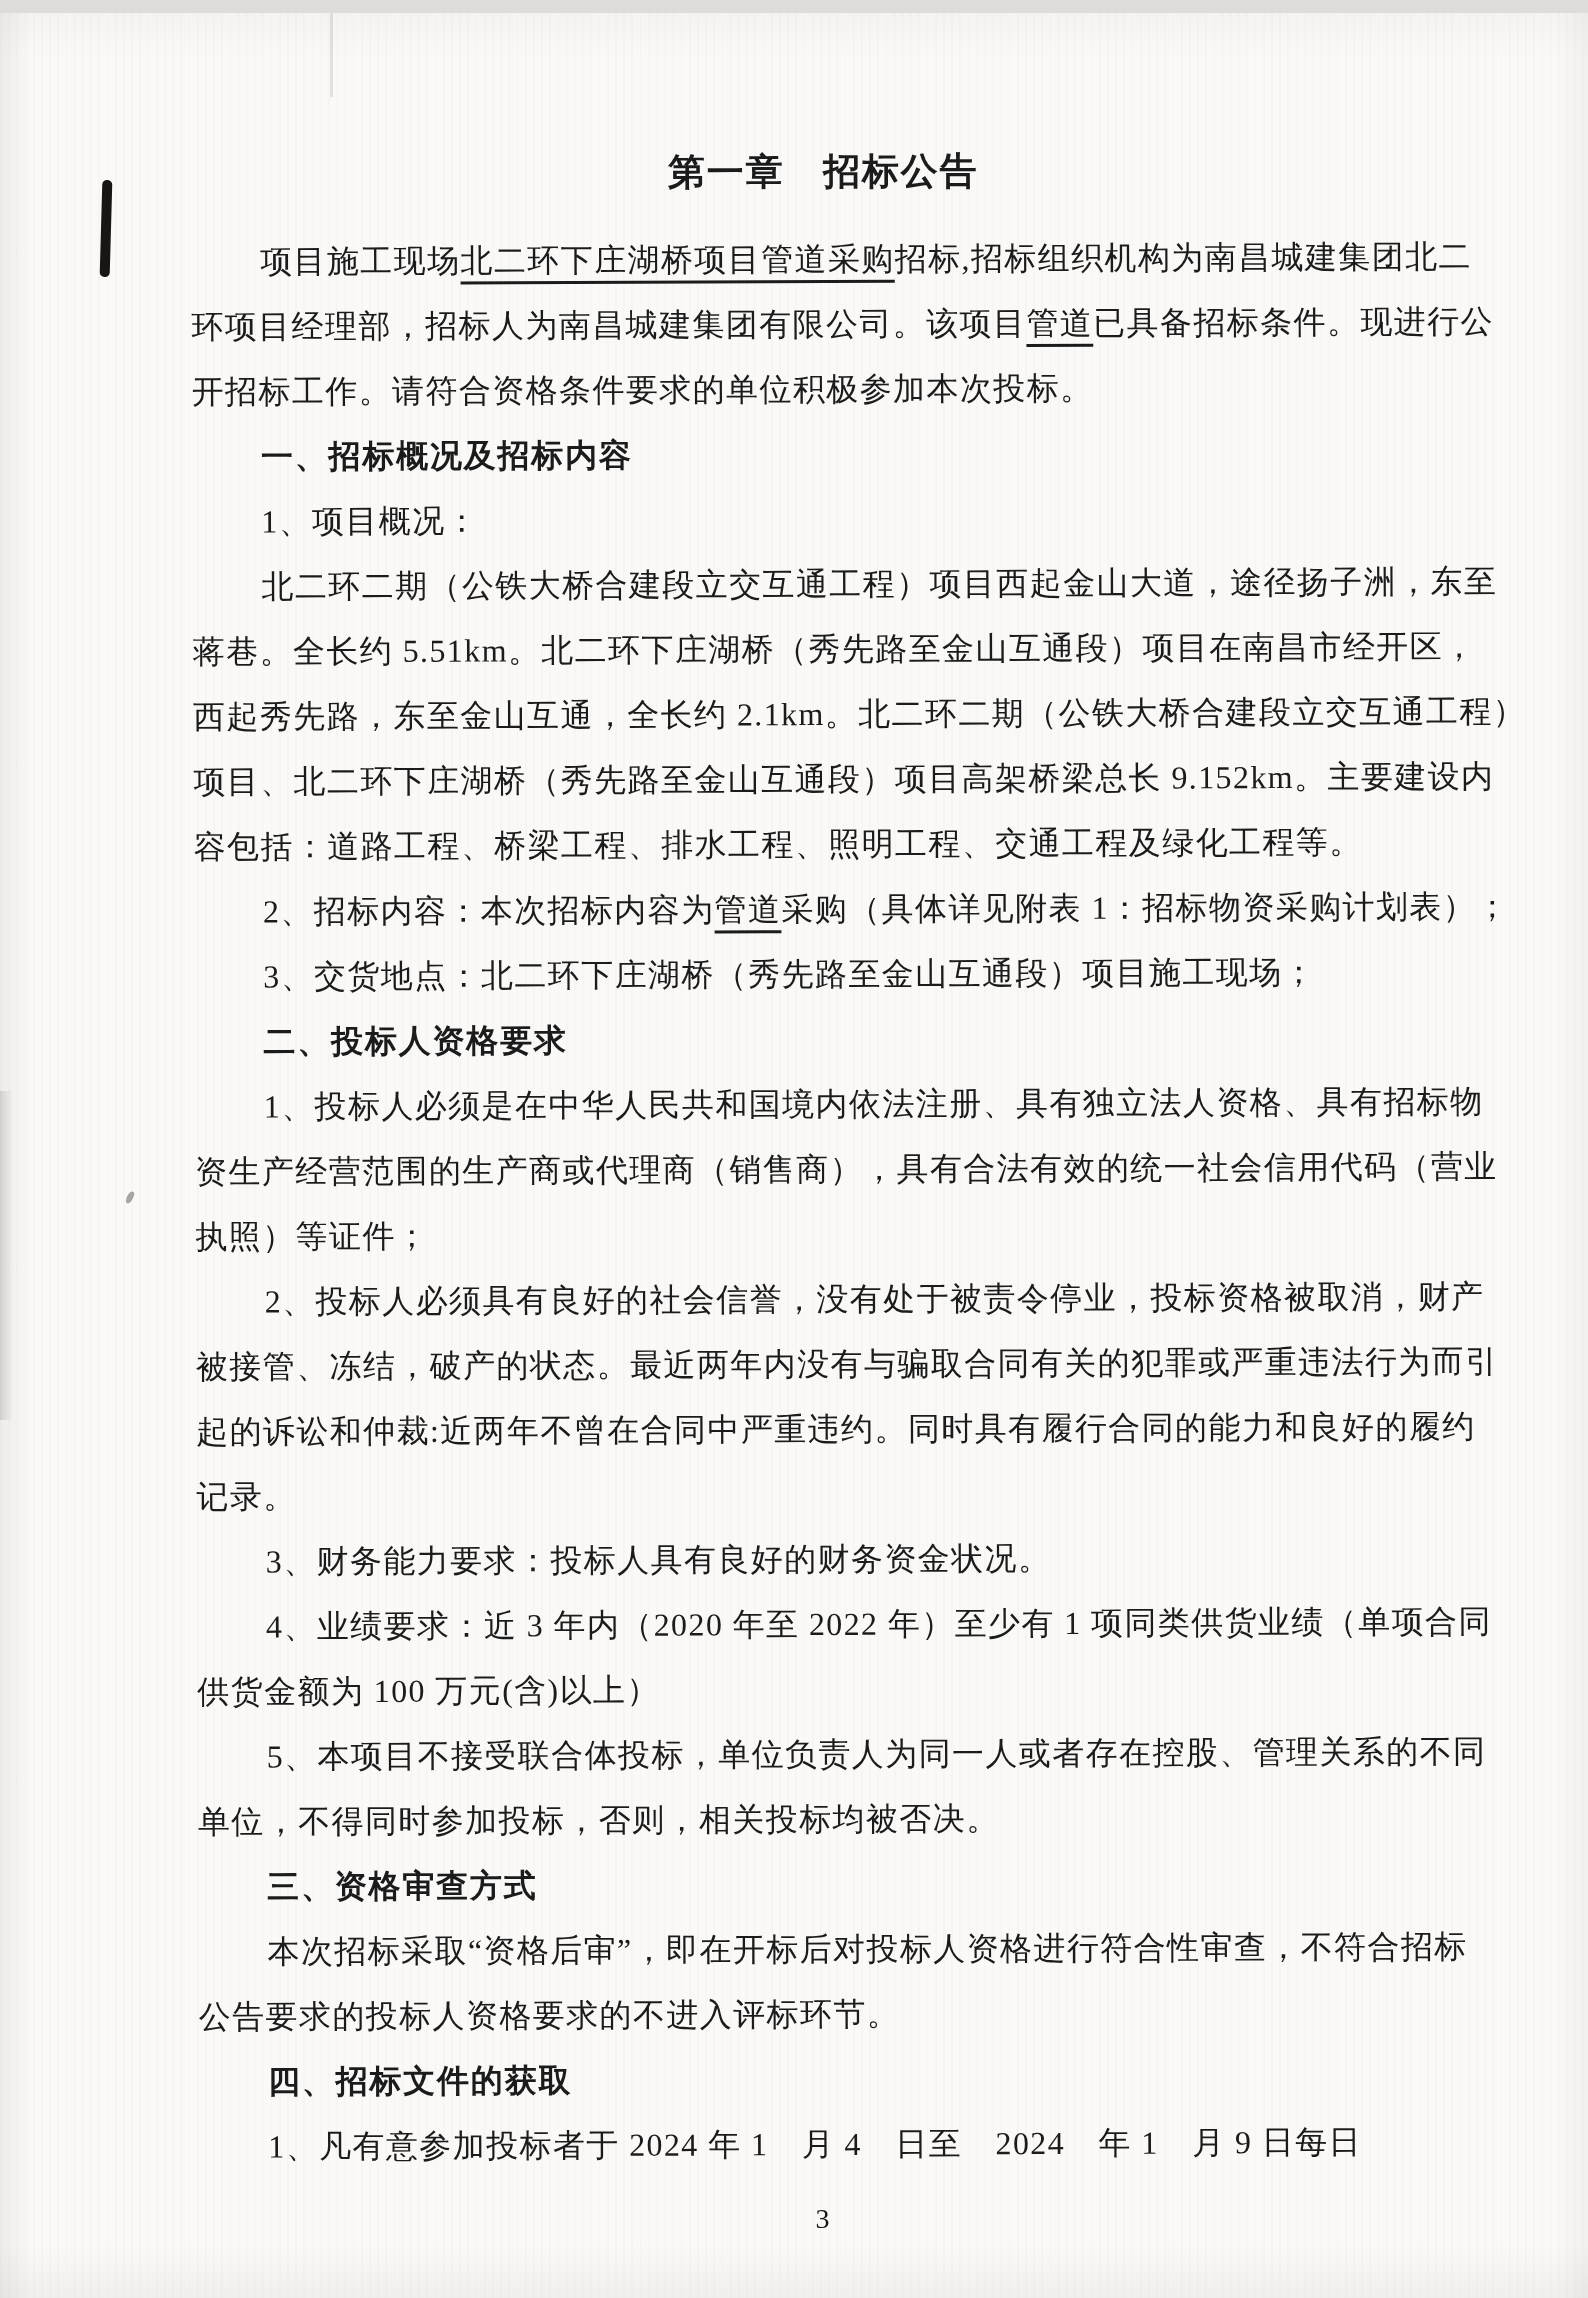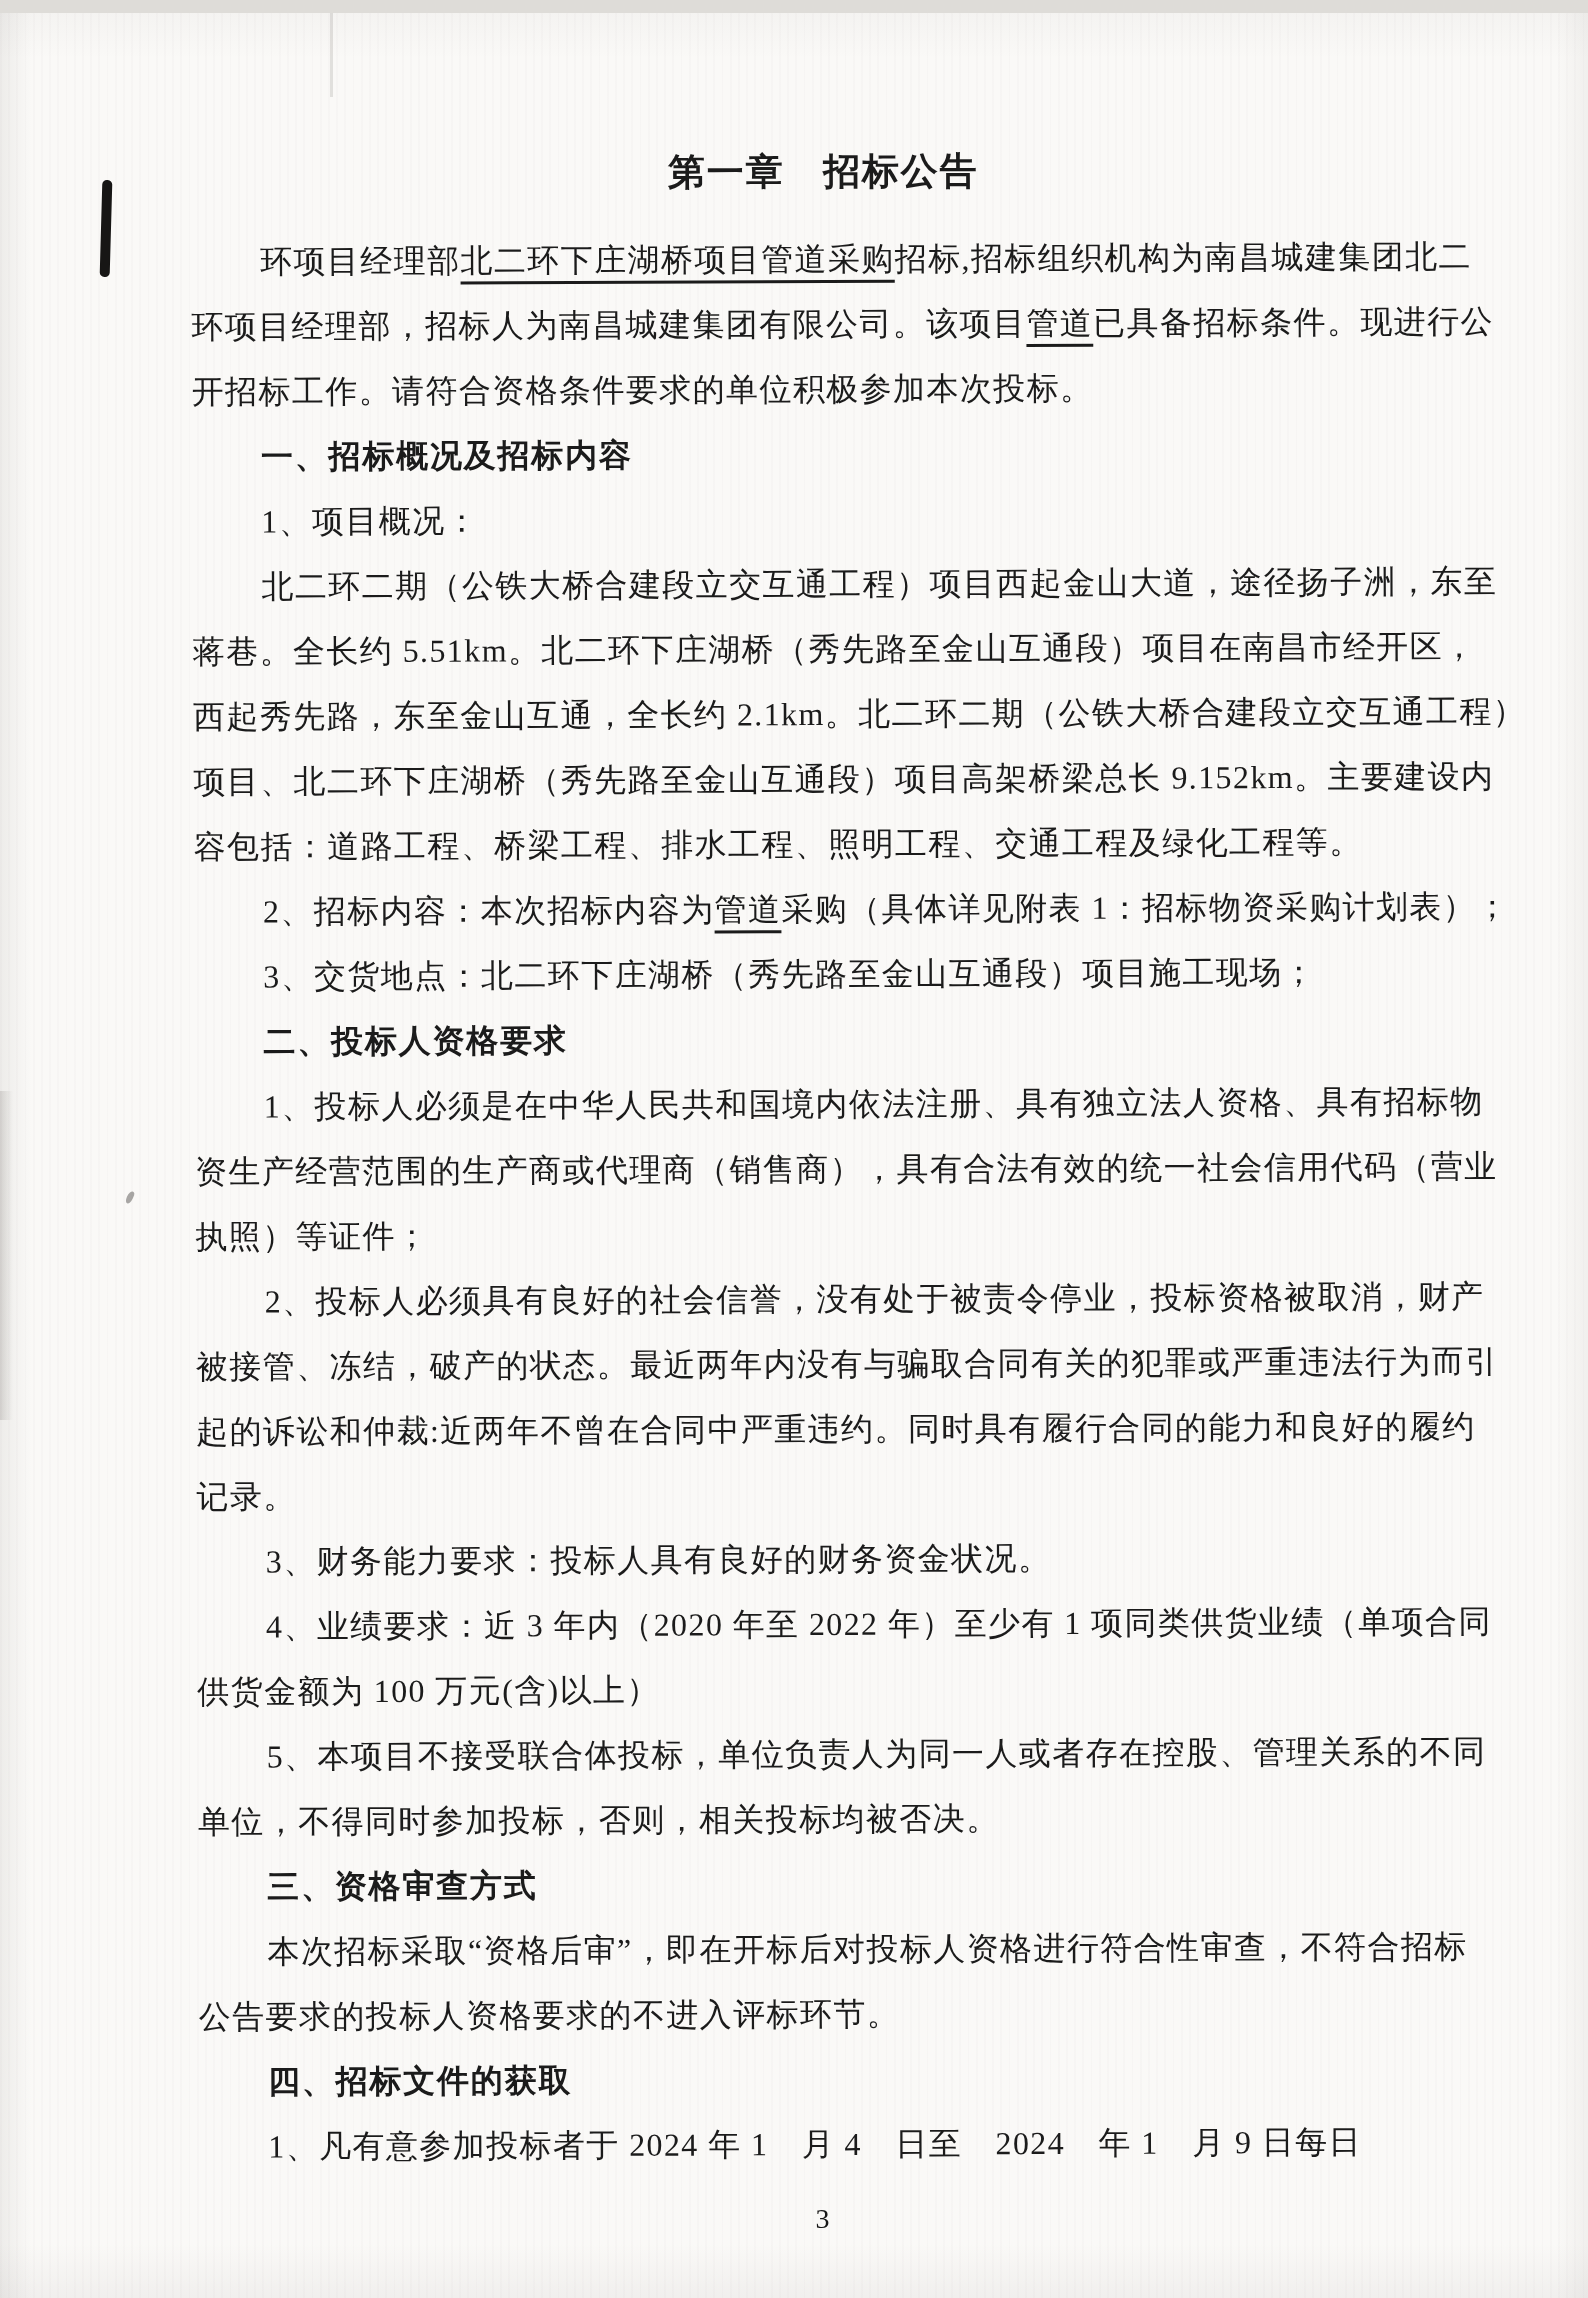--- a/index.html
+++ b/index.html
@@ -121,21 +121,21 @@
   <div class="crease-top"></div>
   <div class="speck"></div>
   <div class="edge-shadow-left"></div>
 
   <div class="content">
 
     <h1 class="doc-title">第一章　招标公告</h1>
 
     <div class="body-block">
 
-      <div class="line indent"><span>环项目经理部</span><span class="u">北二环下庄湖桥项目管道采购</span><span>招标,招标组织机构为南昌城建集团北二</span></div>
+      <div class="line indent"><span>项目施工现场</span><span class="u">北二环下庄湖桥项目管道采购</span><span>招标,招标组织机构为南昌城建集团北二</span></div>
       <div class="line"><span>环项目经理部，招标人为南昌城建集团有限公司。该项目</span><span class="u">管道</span><span>已具备招标条件。现进行公</span></div>
       <div class="line">开招标工作。请符合资格条件要求的单位积极参加本次投标。</div>
 
       <div class="line indent bold">一、招标概况及招标内容</div>
       <div class="line indent">1、项目概况：</div>
       <div class="line indent">北二环二期（公铁大桥合建段立交互通工程）项目西起金山大道，途径扬子洲，东至</div>
       <div class="line">蒋巷。全长约 5.51km。北二环下庄湖桥（秀先路至金山互通段）项目在南昌市经开区，</div>
       <div class="line">西起秀先路，东至金山互通，全长约 2.1km。北二环二期（公铁大桥合建段立交互通工程）</div>
       <div class="line">项目、北二环下庄湖桥（秀先路至金山互通段）项目高架桥梁总长 9.152km。主要建设内</div>
       <div class="line">容包括：道路工程、桥梁工程、排水工程、照明工程、交通工程及绿化工程等。</div>

